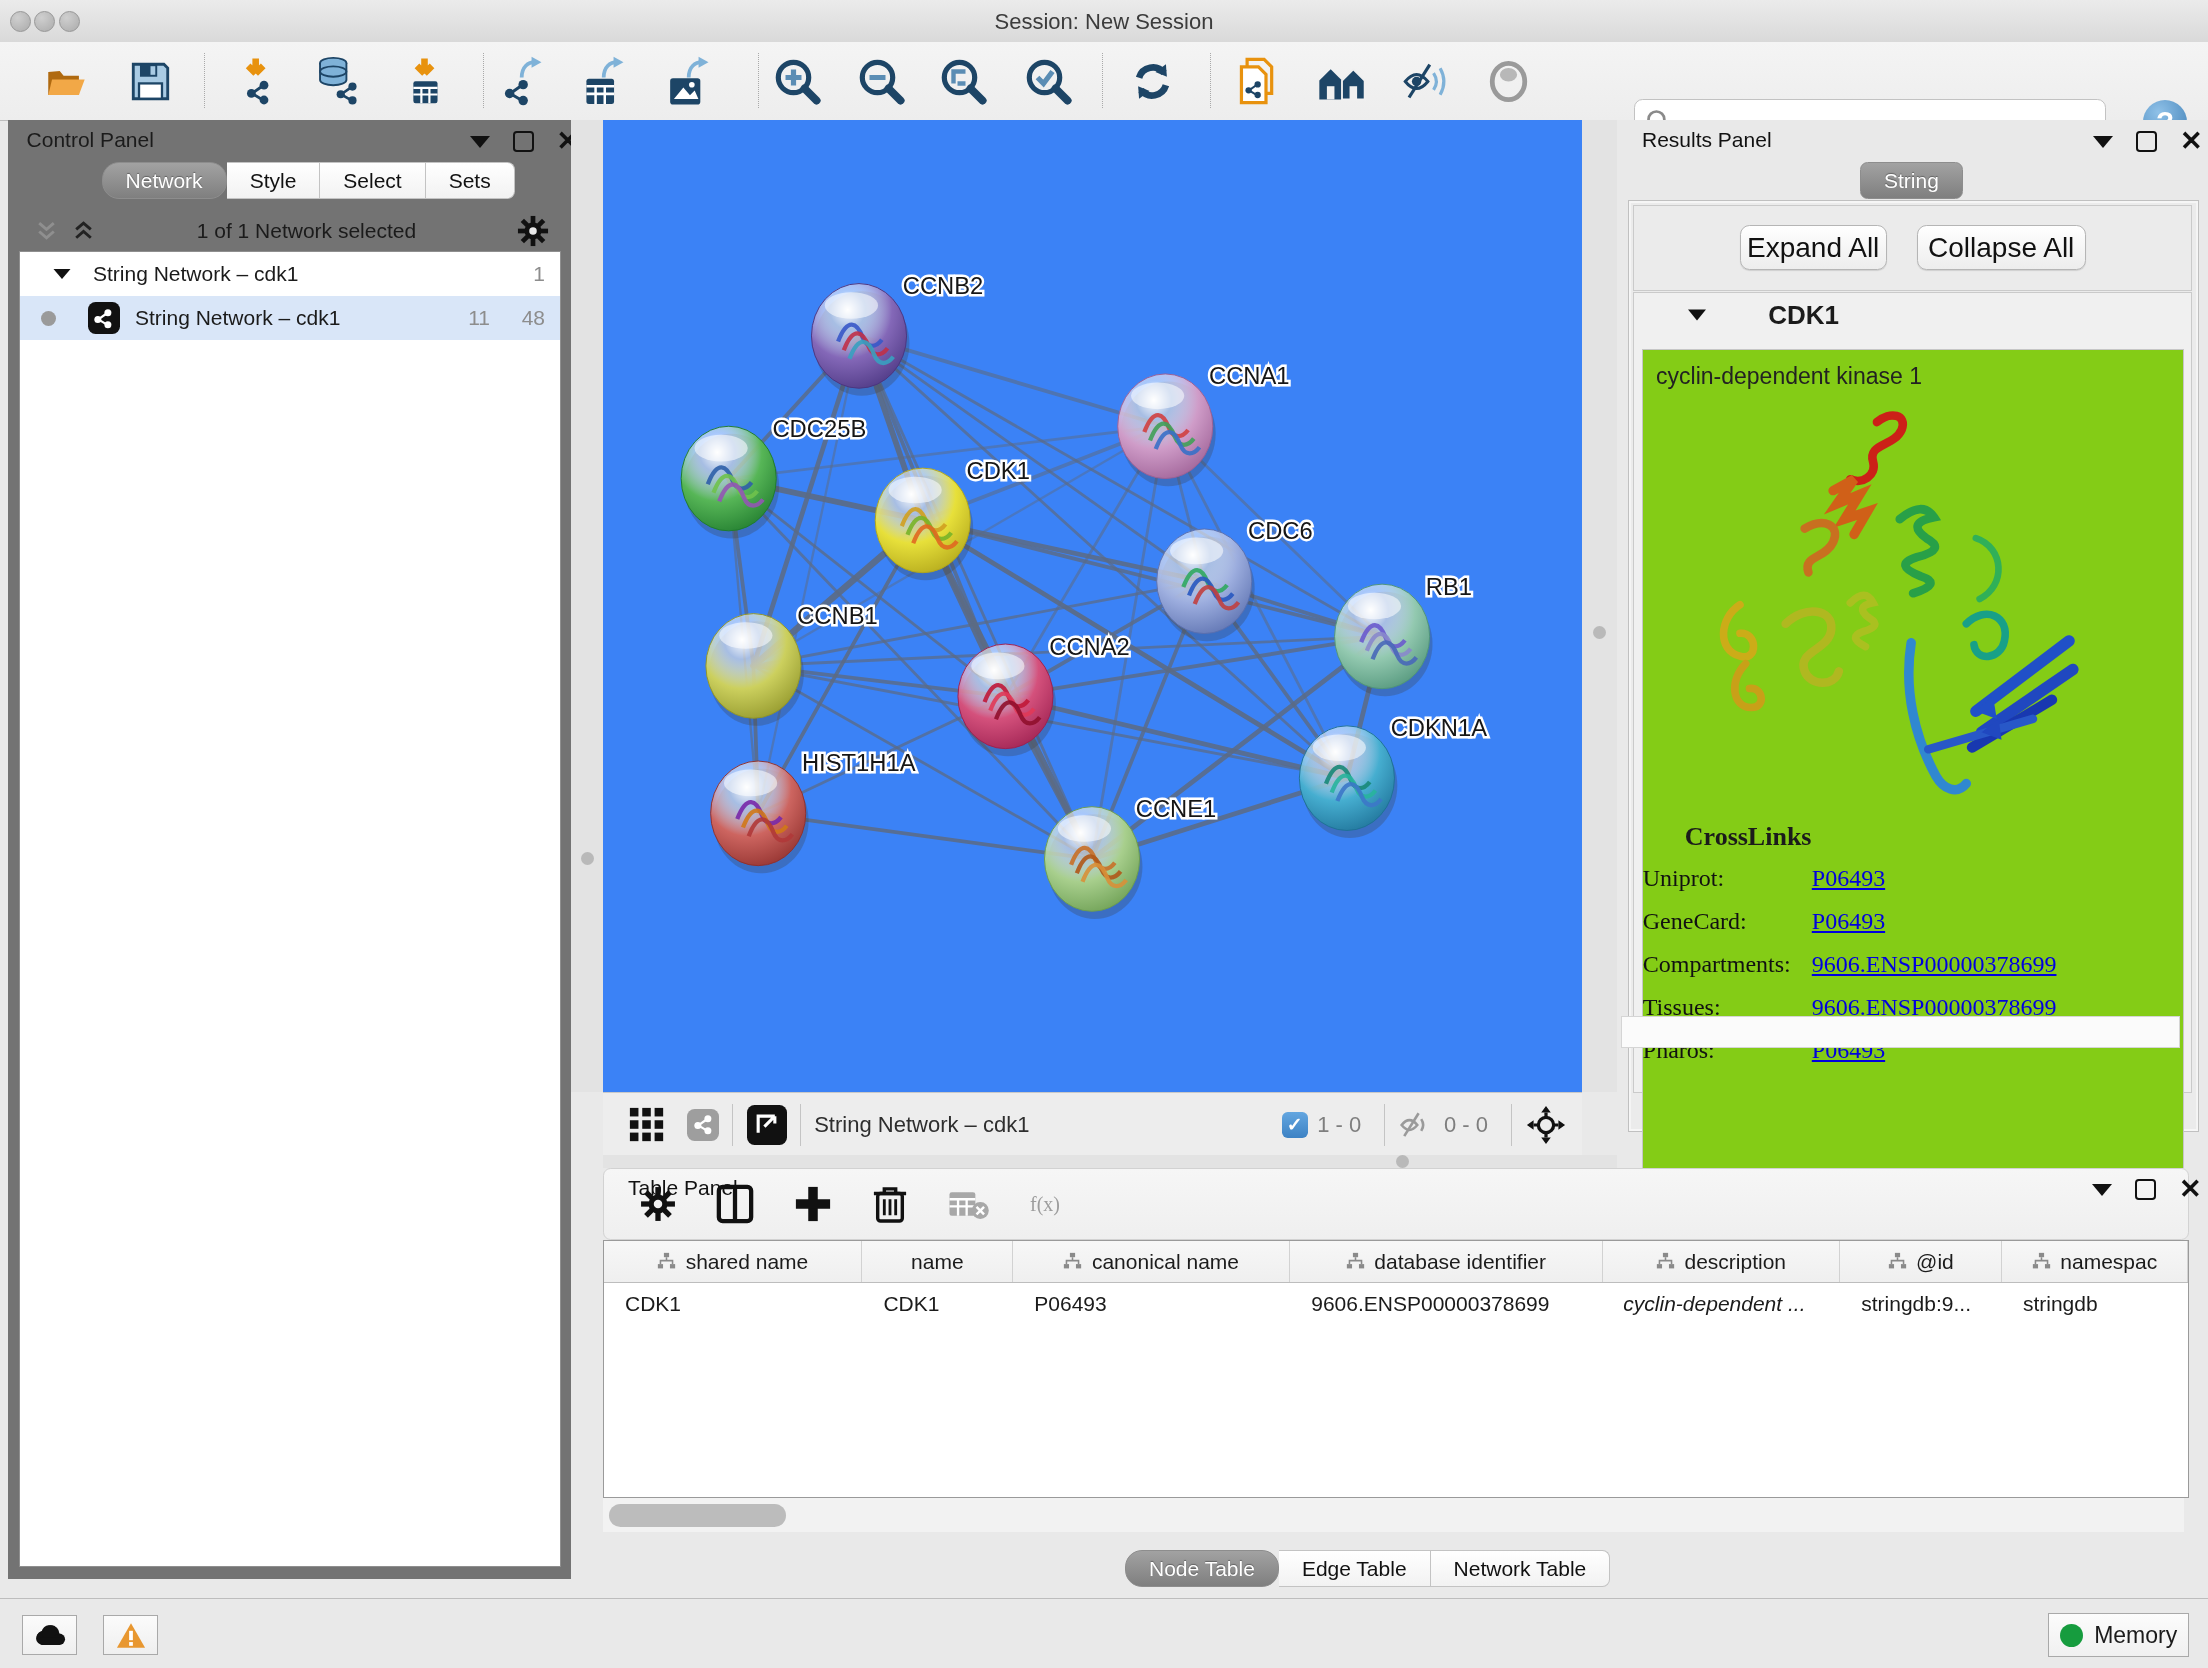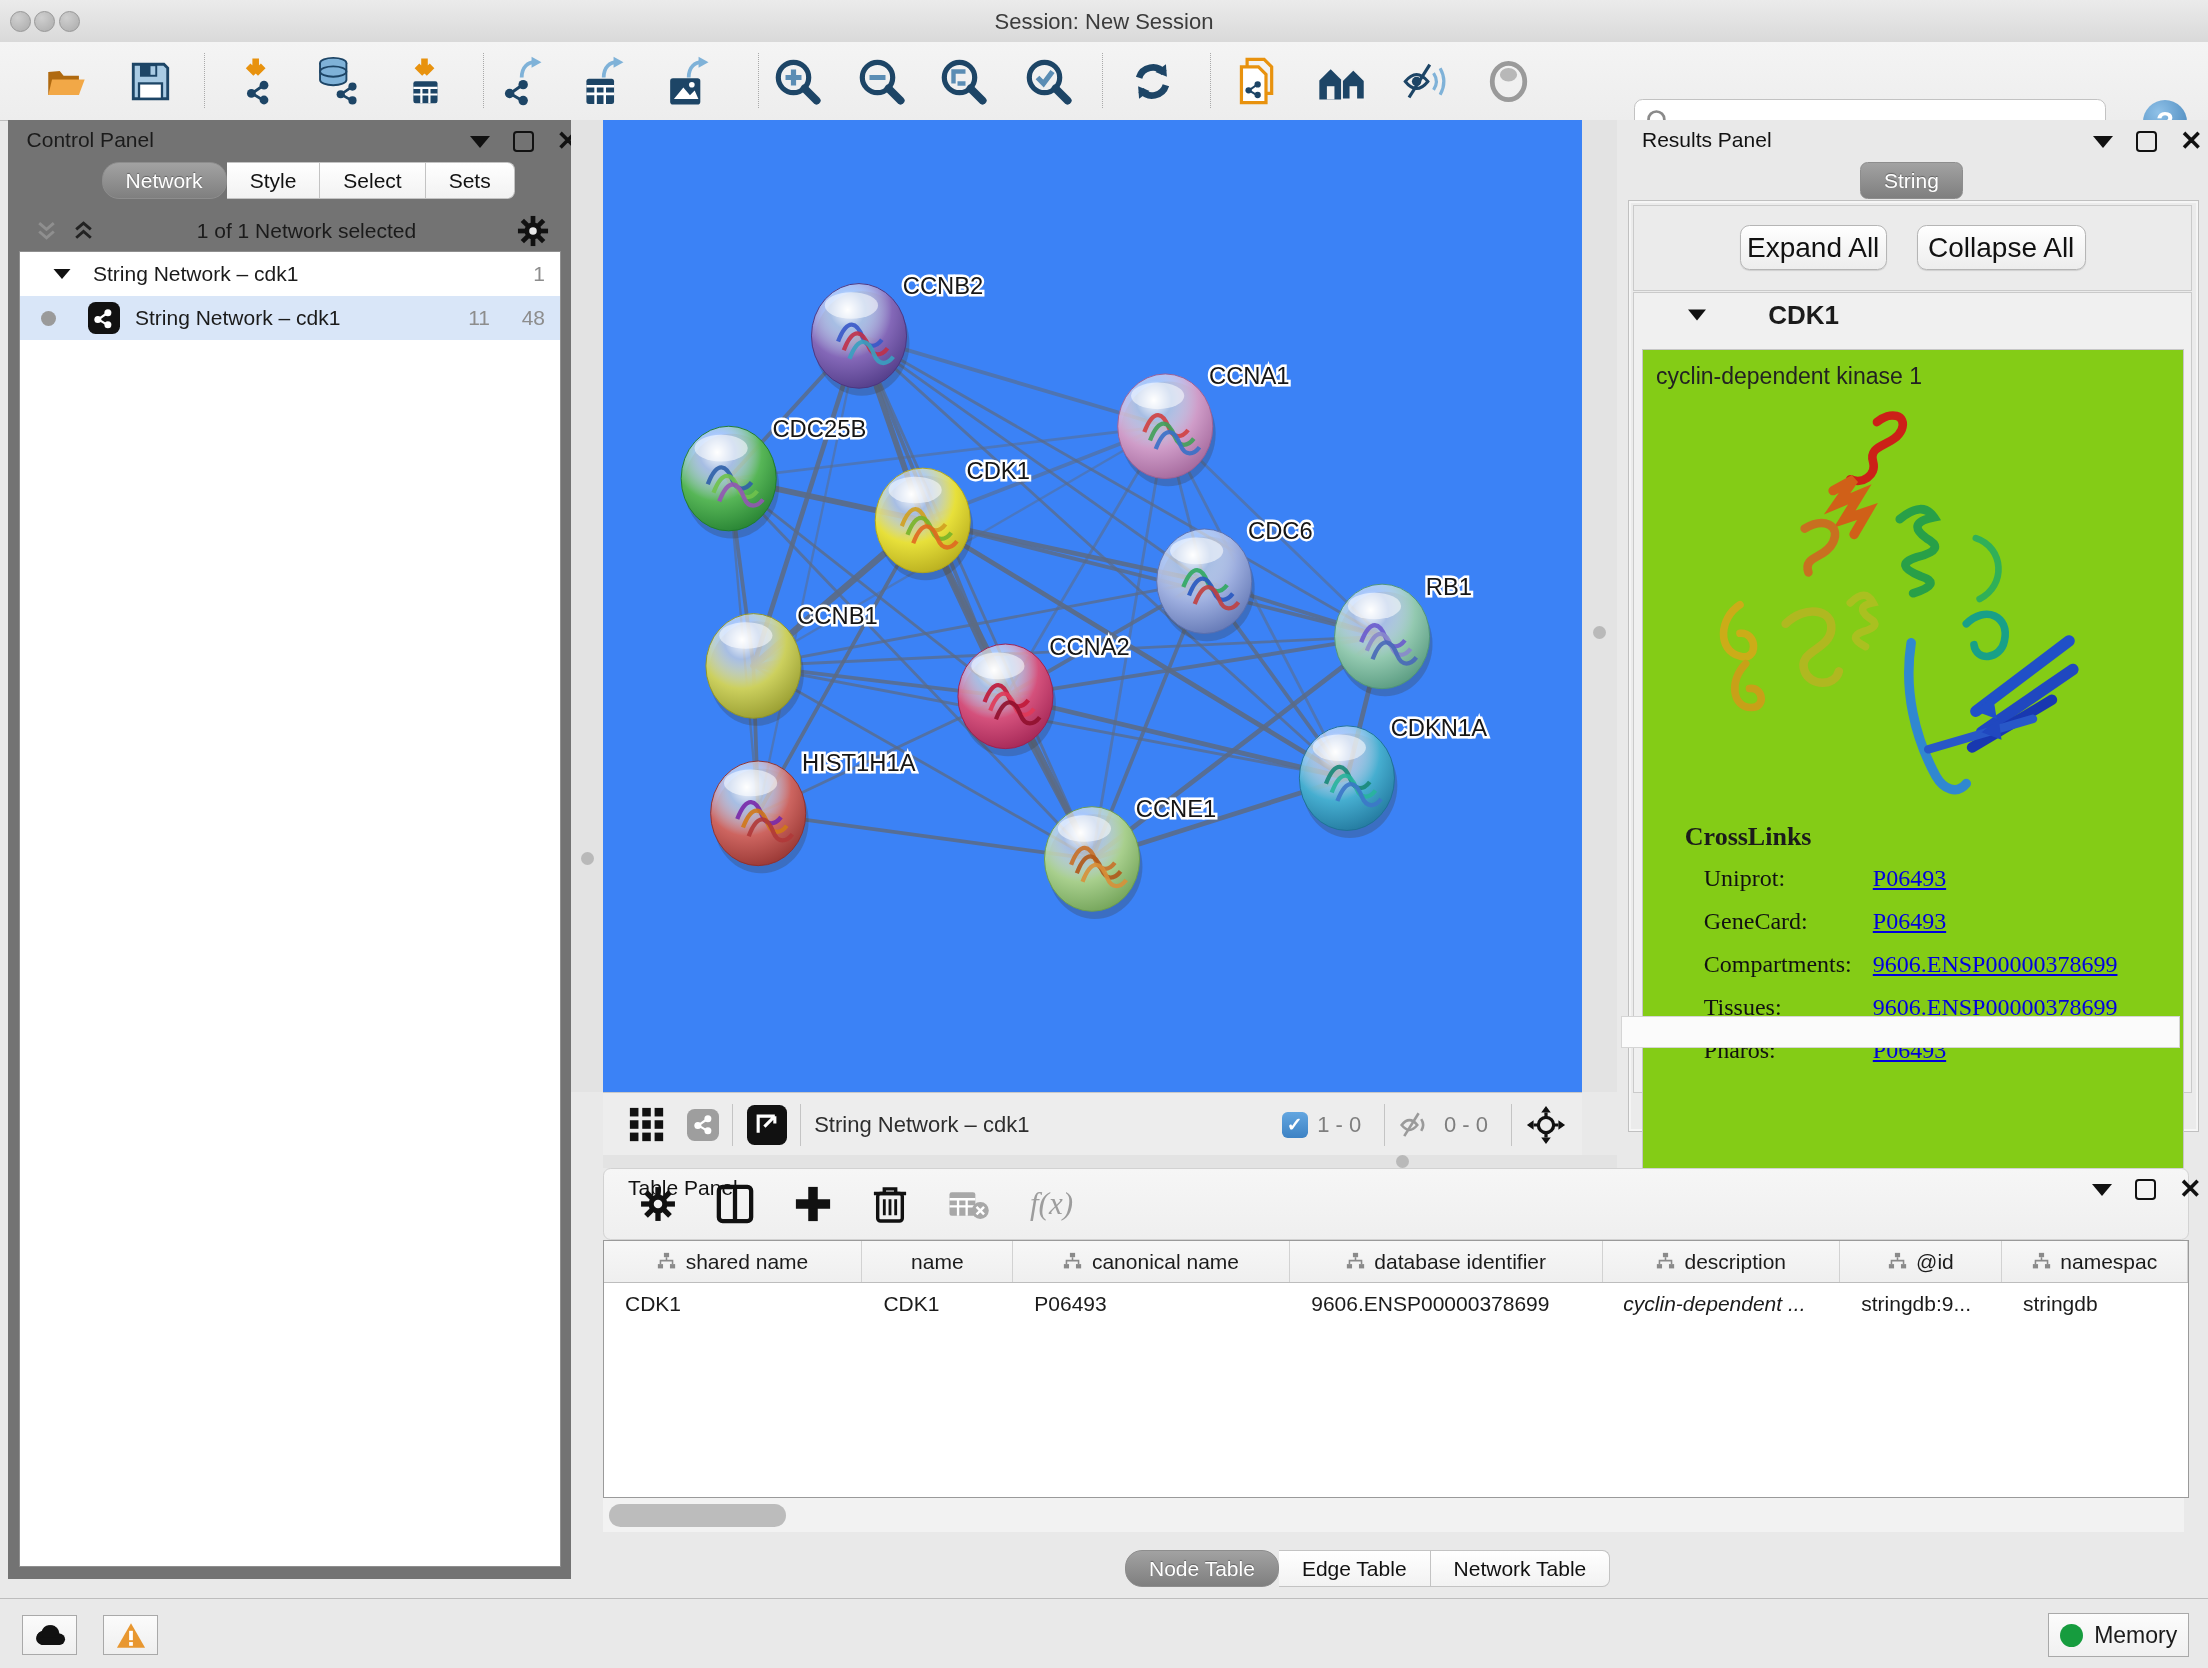--- a/index.html
+++ b/index.html
@@ -107,21 +107,21 @@
 
   
   #status-bar{left:0;top:1598px;width:2208px;height:70px;background:#e9e9e9;border-top:1px solid #bdbdbd;}
   .sb-btn{top:16px;width:55px;height:40px;background:linear-gradient(#fbfbfb,#efefef);
     border:1.9px solid #a9a9a9;display:flex;align-items:center;justify-content:center;box-sizing:border-box;}
   #memory-btn{left:2048px;top:14.3px;width:141px;height:44px;background:linear-gradient(#fcfcfc,#f0f0f0);
     border:1.9px solid #a9a9a9;display:flex;align-items:center;justify-content:center;gap:11.4px;box-sizing:border-box;font-size:23px;}
   #memory-dot{width:23px;height:23px;border-radius:50%;background:#169c3e;}
 
   svg{display:block;}
-  .icon-label{font-family:"Liberation Serif",serif;font-style:italic;color:#9d9d9d;font-size:31px;}
+  .icon-label{font-family:"Liberation Serif",serif;color:#9d9d9d;font-size:20px;}
 </style>
 </head>
 <body>
 
 <svg width="0" height="0" style="position:absolute">
   <defs>
     <symbol id="sym-share" viewBox="0 0 24 24">
       <path d="M6 13 L16 6 M6 13 L16 19" stroke="currentColor" stroke-width="2.6" fill="none"></path>
       <circle cx="5.5" cy="13" r="4" fill="currentColor"></circle>
       <circle cx="17" cy="5.5" r="4" fill="currentColor"></circle>
@@ -674,21 +674,21 @@
             <path d="M232 250 C 224 300, 236 350, 258 390 C 266 404, 280 410, 290 398" stroke="#3088d0" stroke-width="10"></path>
             <path d="M398 248 L 300 322" stroke="#2050c8" stroke-width="12"></path>
             <path d="M402 278 L 306 344" stroke="#2048c0" stroke-width="12"></path>
             <path d="M380 310 L 296 360" stroke="#1838b0" stroke-width="11"></path>
             <path d="M360 330 L 250 362" stroke="#2858c8" stroke-width="9"></path>
           </g>
           <path d="M300 322 L 318 306 L 322 330 Z" fill="#2050c8"></path>
           <path d="M306 344 L 324 330 L 327 352 Z" fill="#2048c0"></path>
         </svg>
         <div class="xl-title" style="margin:7.6px 0 13.3px 42px">CrossLinks</div>
-        <div id="xl-list" style="margin-left:61px">
+        <div id="xl-list" style="">
             <div class="xl-row">
               <span class="xl-label">Uniprot:</span>
               <span class="xl-link">P06493</span>
             </div>
             <div class="xl-row">
               <span class="xl-label">GeneCard:</span>
               <span class="xl-link">P06493</span>
             </div>
             <div class="xl-row">
               <span class="xl-label">Compartments:</span>

